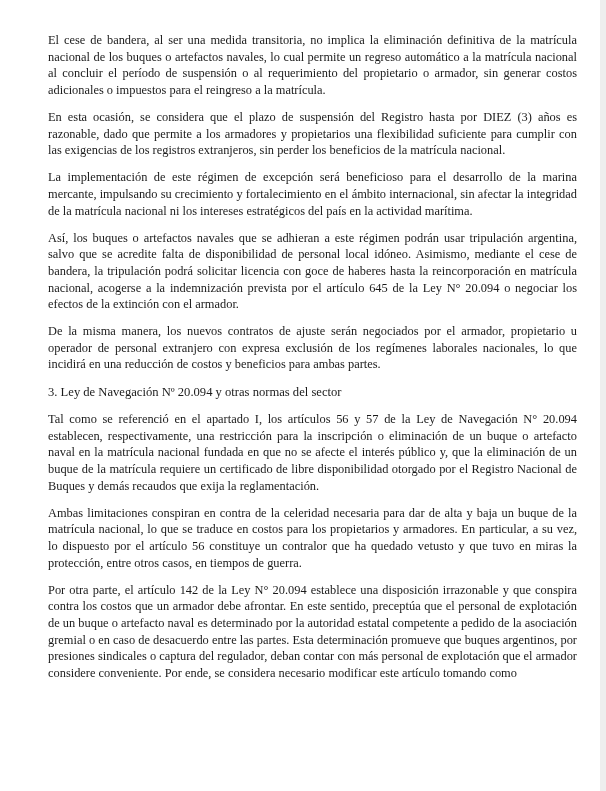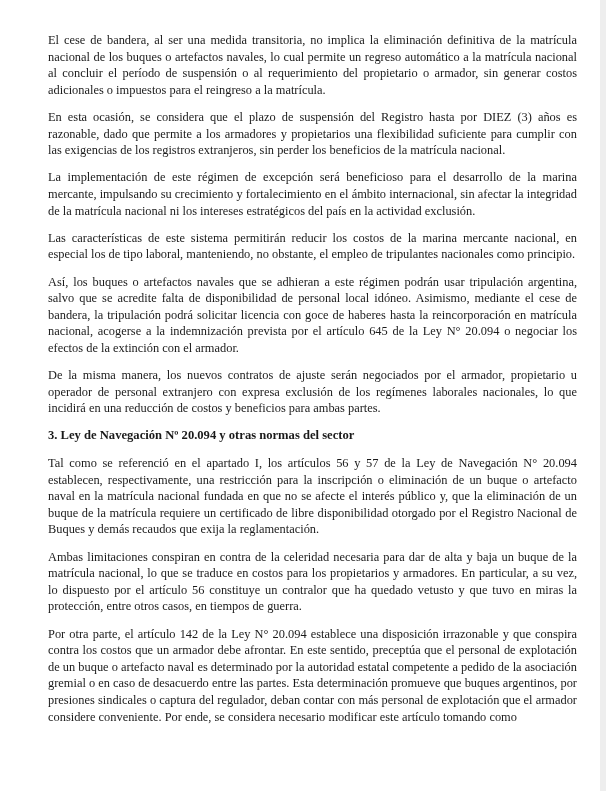--- a/index.html
+++ b/index.html
@@ -17,33 +17,32 @@
       position: absolute; left: 48px; top: 32px; width: 529px;
       font-size: 12.4px; line-height: 16.6px;
     }
     .para {
       margin: 0 0 10.6px 0;
       text-align: justify;
       text-align-last: left;
     }
     .heading {
       margin: 0 0 11px 0;
-      font-weight: bold;
+      font-weight: normal;
       font-size: 12.6px;
       line-height: 16.6px;
     }
   </style>
 </head>
 <body>
 
 <div class="page">
   <p class="para">El cese de bandera, al ser una medida transitoria, no implica la eliminación definitiva de la matrícula nacional de los buques o artefactos navales, lo cual permite un regreso automático a la matrícula nacional al concluir el período de suspensión o al requerimiento del propietario o armador, sin generar costos adicionales o impuestos para el reingreso a la matrícula.</p>
   <p class="para">En esta ocasión, se considera que el plazo de suspensión del Registro hasta por DIEZ (3) años es razonable, dado que permite a los armadores y propietarios una flexibilidad suficiente para cumplir con las exigencias de los registros extranjeros, sin perder los beneficios de la matrícula nacional.</p>
-  <p class="para">La implementación de este régimen de excepción será beneficioso para el desarrollo de la marina mercante, impulsando su crecimiento y fortalecimiento en el ámbito internacional, sin afectar la integridad de la matrícula nacional ni los intereses estratégicos del país en la actividad exclusión.</p>
-  <p class="para">Las características de este sistema permitirán reducir los costos de la marina mercante nacional, en especial los de tipo laboral, manteniendo, no obstante, el empleo de tripulantes nacionales como principio.</p>
+  <p class="para">La implementación de este régimen de excepción será beneficioso para el desarrollo de la marina mercante, impulsando su crecimiento y fortalecimiento en el ámbito internacional, sin afectar la integridad de la matrícula nacional ni los intereses estratégicos del país en la actividad marítima.</p>
   <p class="para">Así, los buques o artefactos navales que se adhieran a este régimen podrán usar tripulación argentina, salvo que se acredite falta de disponibilidad de personal local idóneo. Asimismo, mediante el cese de bandera, la tripulación podrá solicitar licencia con goce de haberes hasta la reincorporación en matrícula nacional, acogerse a la indemnización prevista por el artículo 645 de la Ley N° 20.094 o negociar los efectos de la extinción con el armador.</p>
   <p class="para">De la misma manera, los nuevos contratos de ajuste serán negociados por el armador, propietario u operador de personal extranjero con expresa exclusión de los regímenes laborales nacionales, lo que incidirá en una reducción de costos y beneficios para ambas partes.</p>
 
   <h3 class="heading">3. Ley de Navegación Nº 20.094 y otras normas del sector</h3>
 
   <p class="para">Tal como se referenció en el apartado I, los artículos 56 y 57 de la Ley de Navegación N° 20.094 establecen, respectivamente, una restricción para la inscripción o eliminación de un buque o artefacto naval en la matrícula nacional fundada en que no se afecte el interés público y, que la eliminación de un buque de la matrícula requiere un certificado de libre disponibilidad otorgado por el Registro Nacional de Buques y demás recaudos que exija la reglamentación.</p>
   <p class="para">Ambas limitaciones conspiran en contra de la celeridad necesaria para dar de alta y baja un buque de la matrícula nacional, lo que se traduce en costos para los propietarios y armadores. En particular, a su vez, lo dispuesto por el artículo 56 constituye un contralor que ha quedado vetusto y que tuvo en miras la protección, entre otros casos, en tiempos de guerra.</p>
   <p class="para">Por otra parte, el artículo 142 de la Ley N° 20.094 establece una disposición irrazonable y que conspira contra los costos que un armador debe afrontar. En este sentido, preceptúa que el personal de explotación de un buque o artefacto naval es determinado por la autoridad estatal competente a pedido de la asociación gremial o en caso de desacuerdo entre las partes. Esta determinación promueve que buques argentinos, por presiones sindicales o  captura del regulador, deban contar con más personal de explotación que el armador considere conveniente. Por ende, se considera necesario modificar este artículo tomando como</p>
 </div>
 

